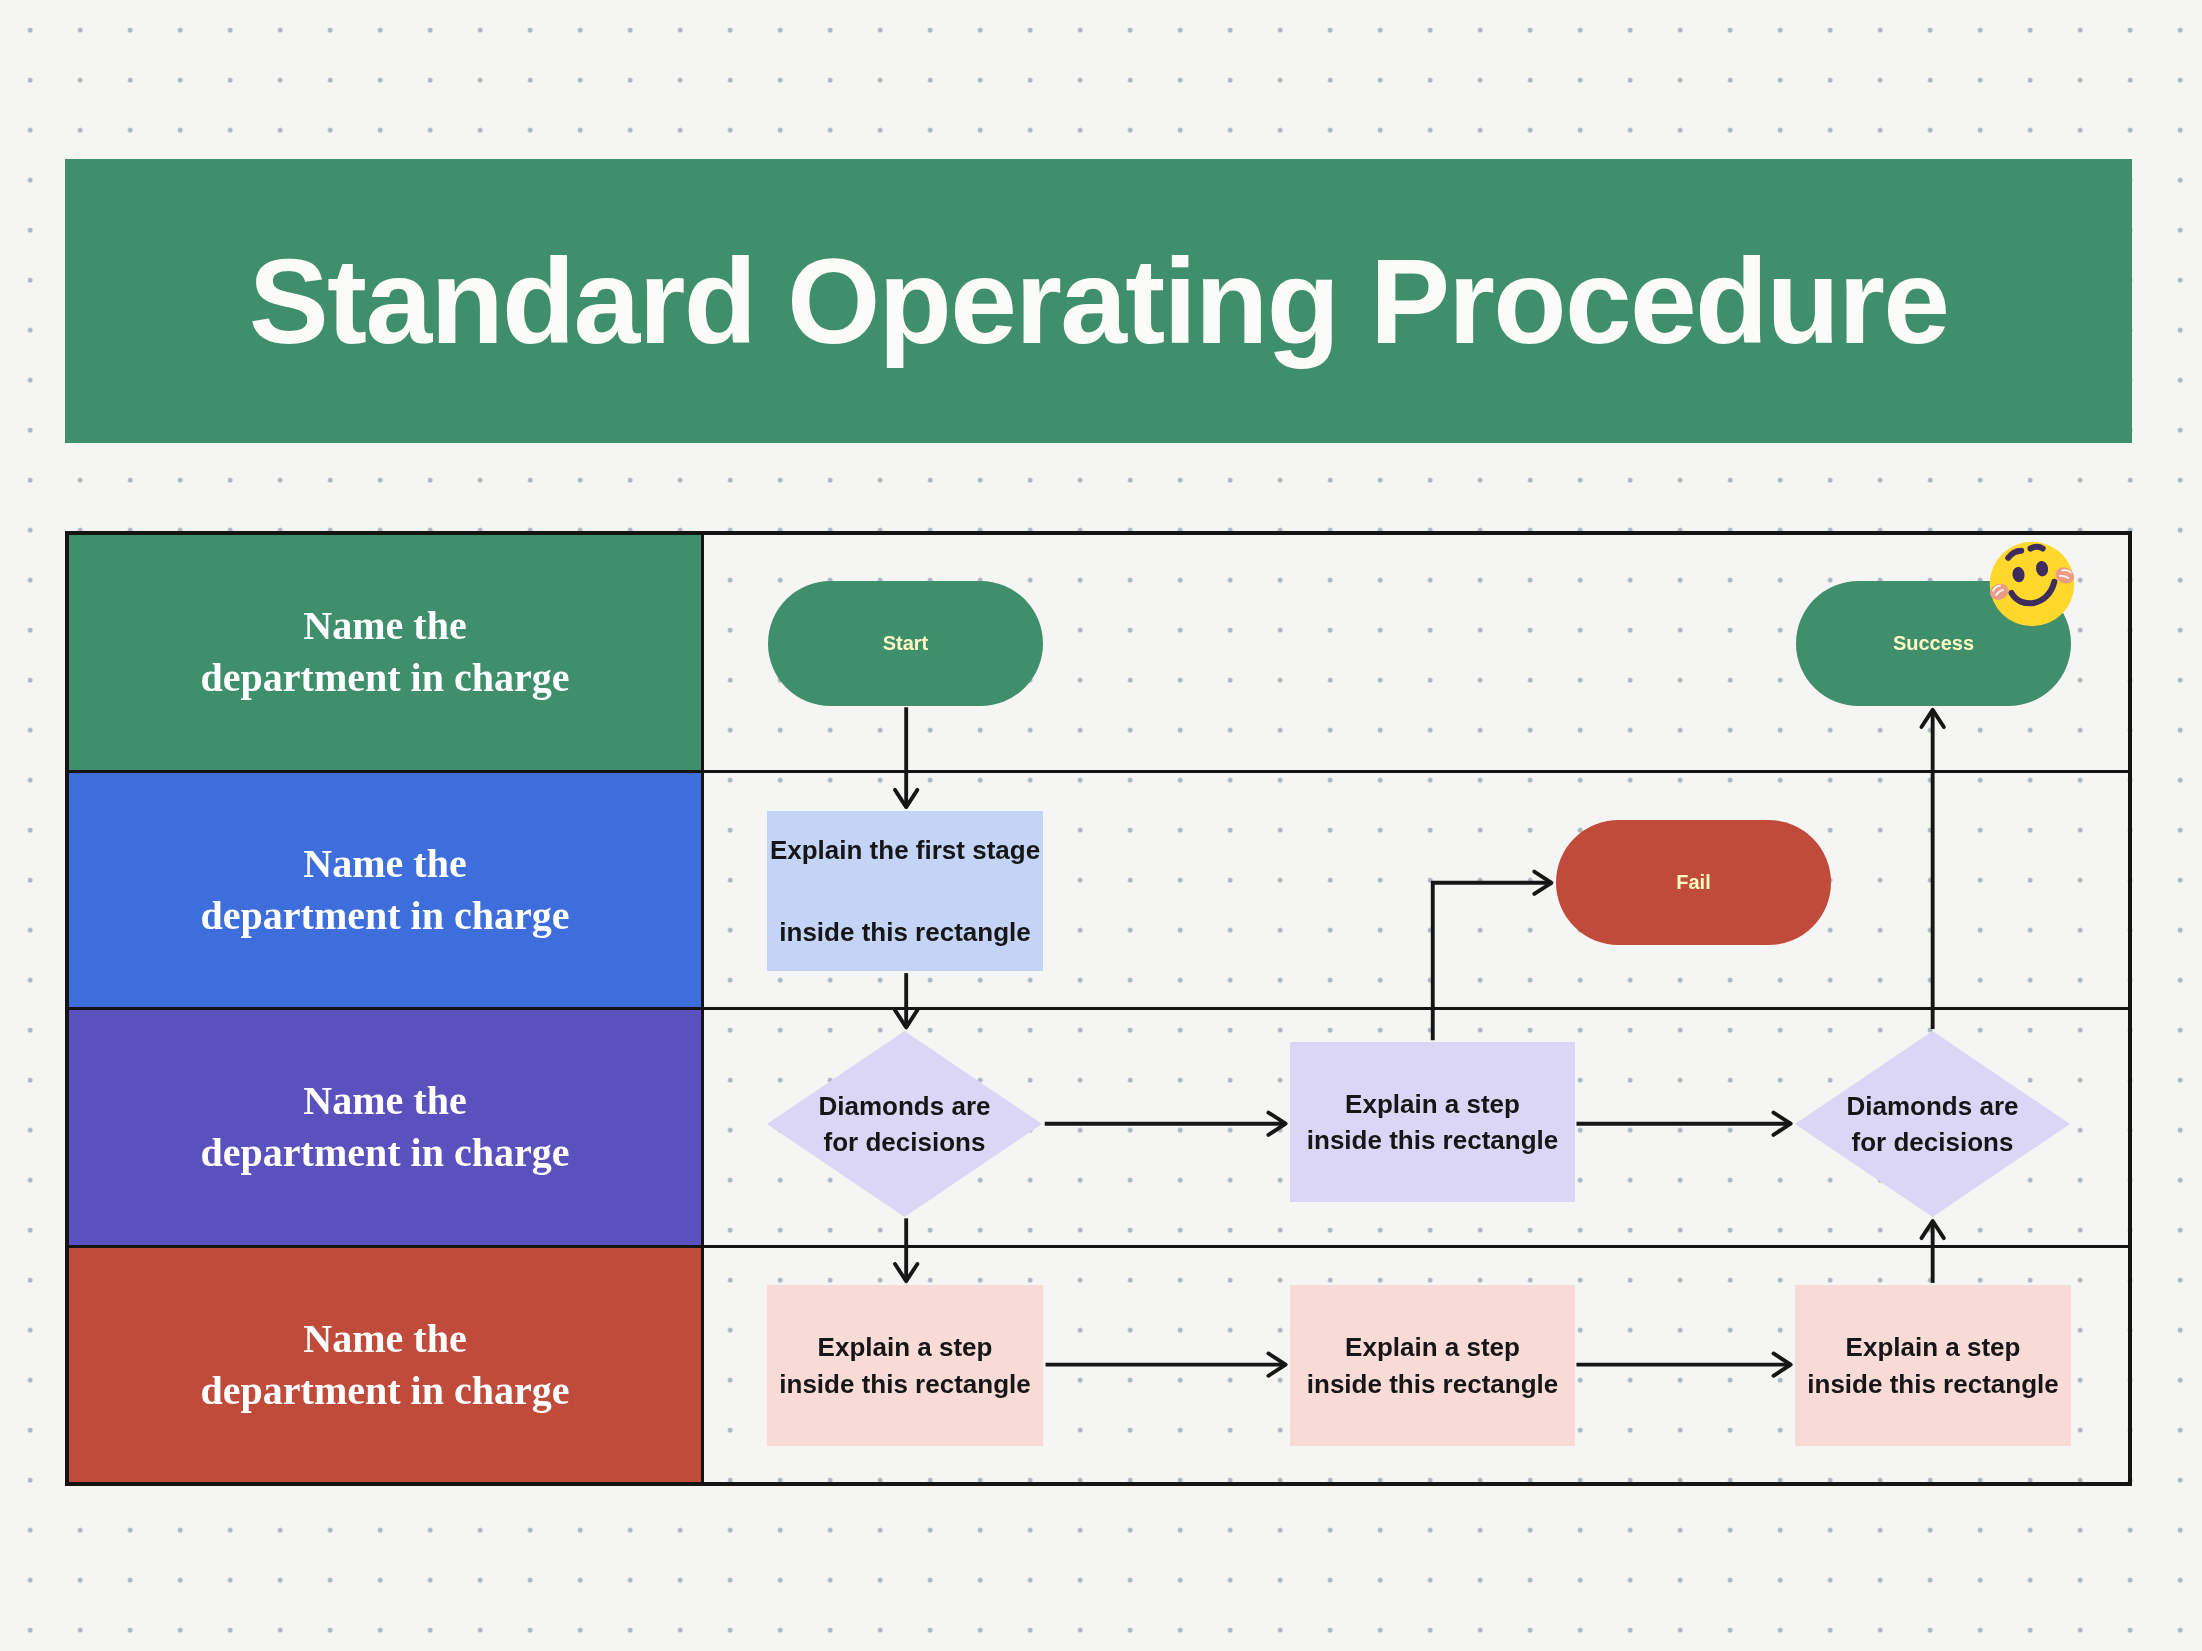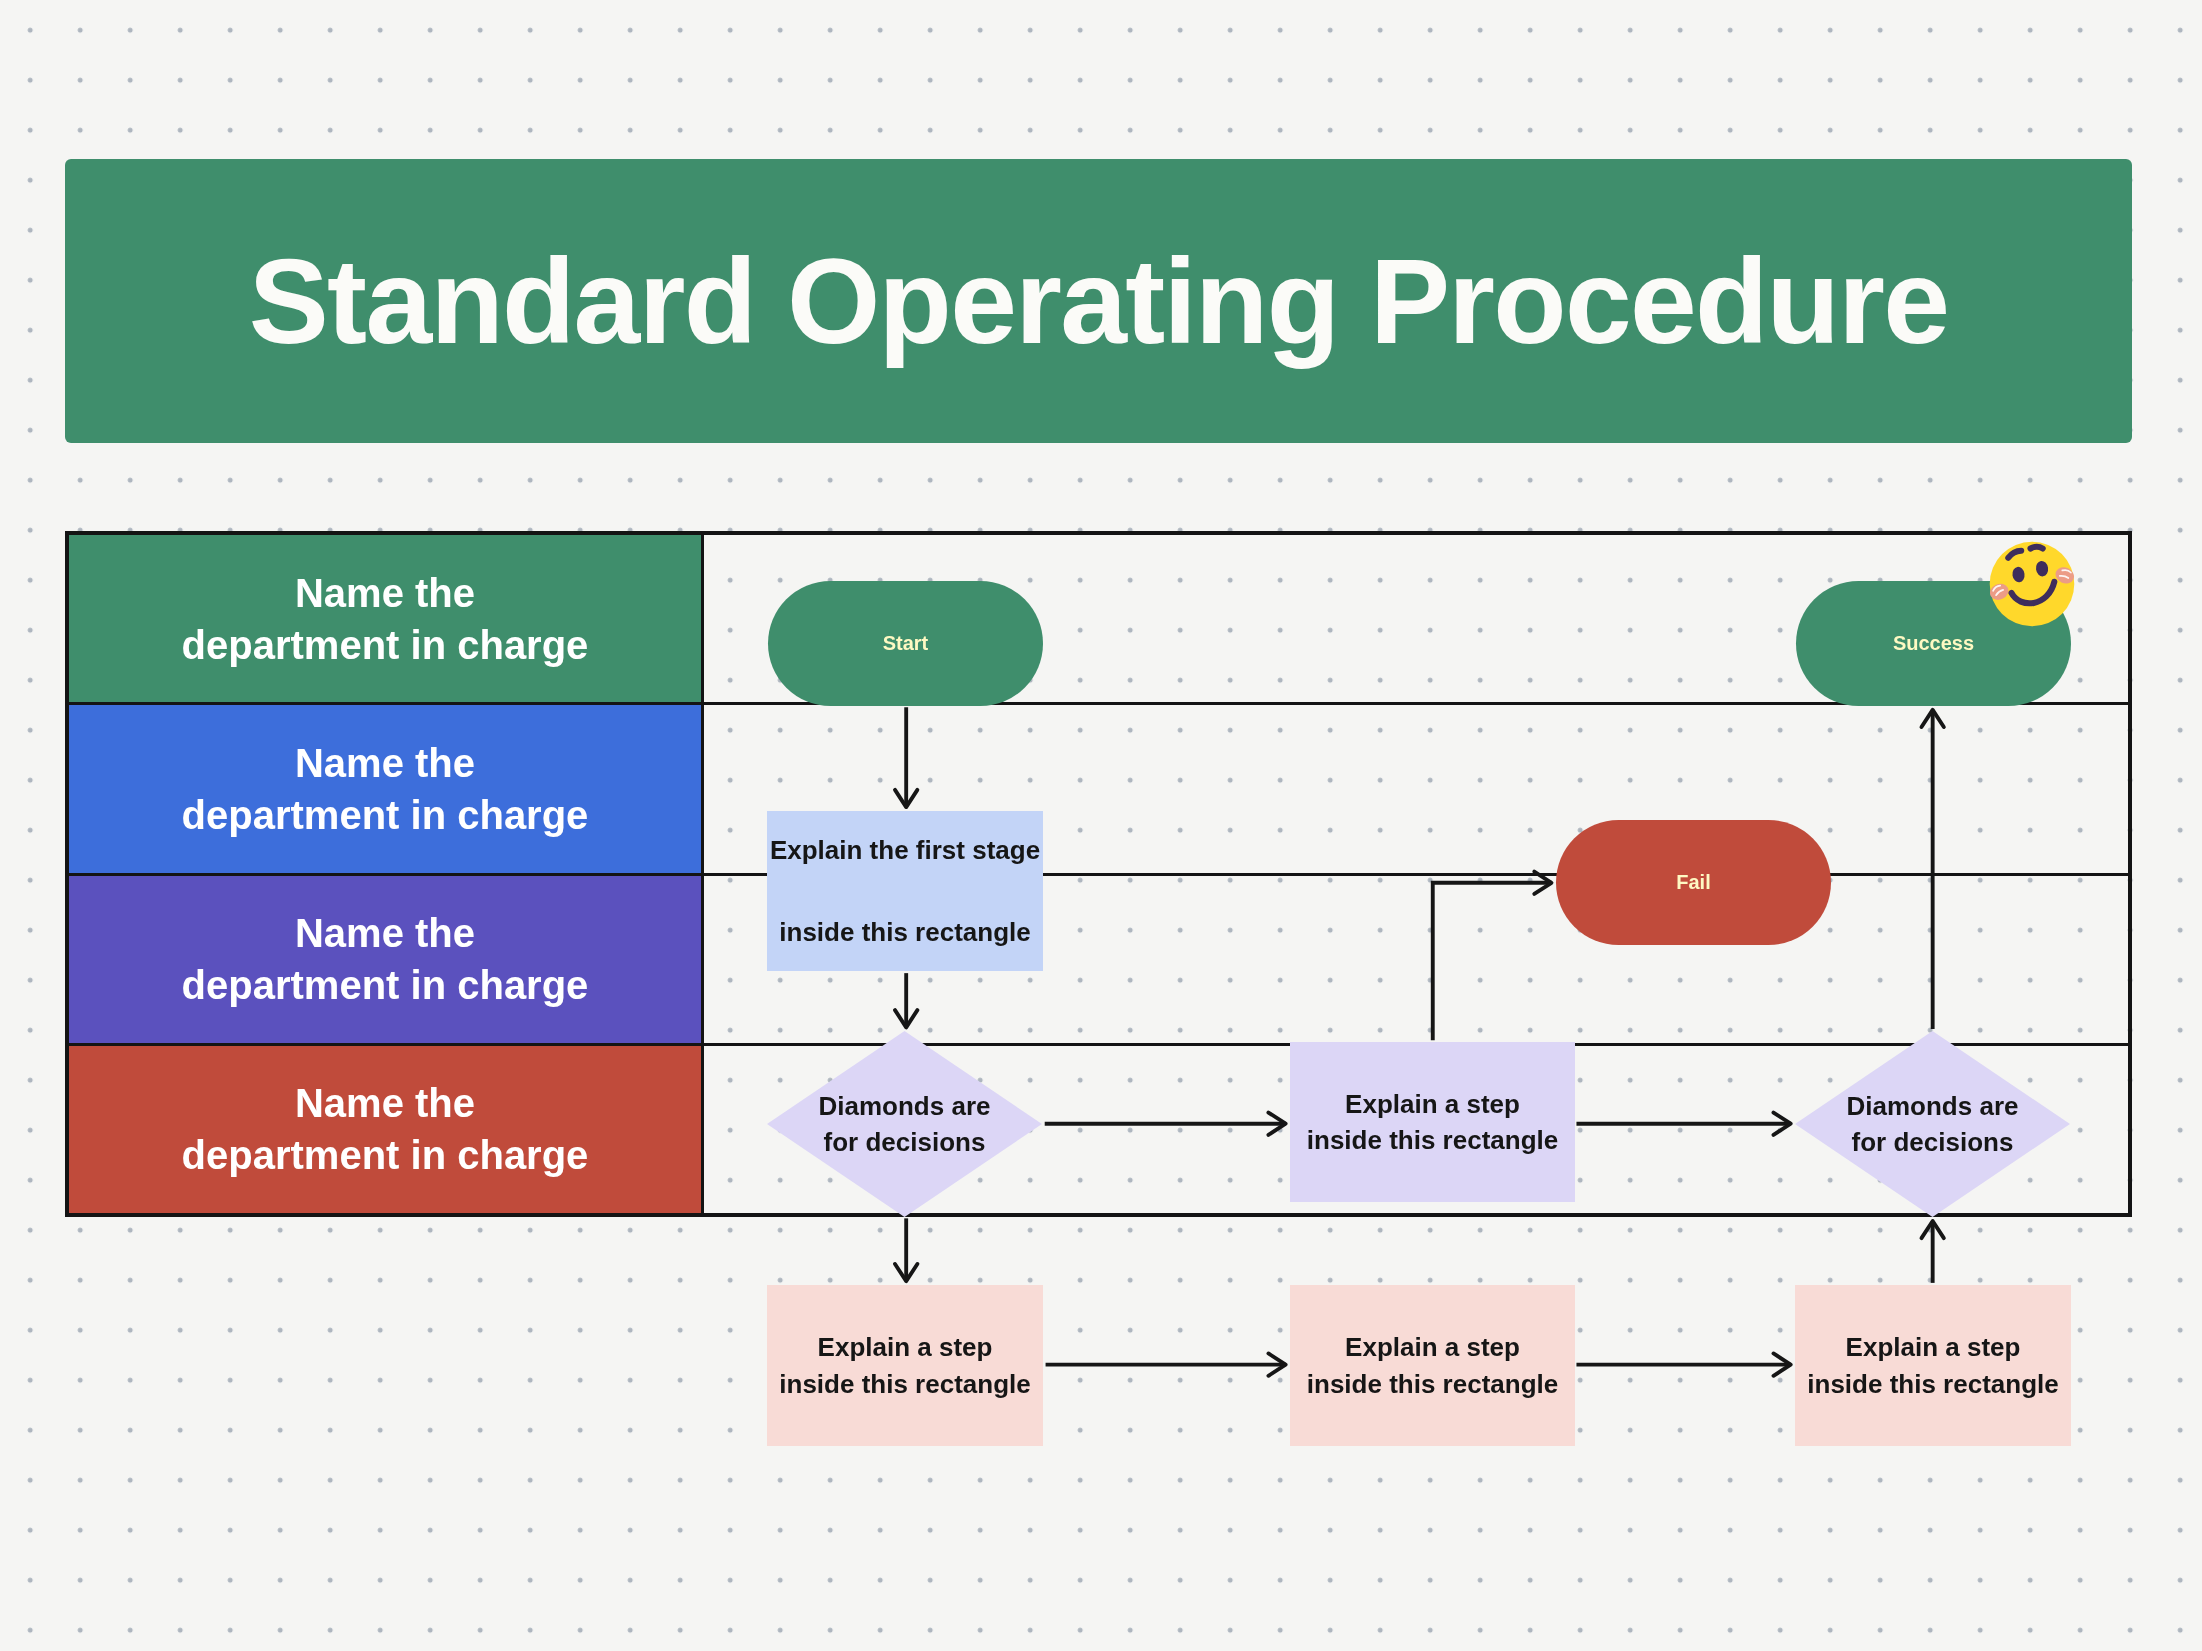--- a/index.html
+++ b/index.html
@@ -19,23 +19,23 @@
   .banner{
     position:absolute;left:65px;top:159px;width:2067px;height:284px;
     display:flex;align-items:center;justify-content:center;
   }
   .banner h1{
     margin:0;color:#FBFBF8;font-size:120px;font-weight:700;letter-spacing:-1.7px;
     white-space:nowrap;
   }
   
   .table{
-    position:absolute;left:65px;top:531px;width:2067px;height:686px;
+    position:absolute;left:65px;top:531px;width:2067px;height:955px;
     border:4.3px solid #141414;box-sizing:border-box;
-    display:flex;flex-direction:column;
+    display:flex;flex-direction:column;font-family:Liberation Serif, serif;
   }
   .lane{flex:1 1 0;display:flex;border-top:3.4px solid #141414;}
   .lane:first-child{border-top:none;}
   .lane-label{
     width:632px;flex:0 0 632px;border-right:3.4px solid #141414;
     display:flex;flex-direction:column;align-items:center;justify-content:center;
     color:#FFFFFF;font-size:40px;font-weight:700;line-height:1.3;text-align:center;
   }
   .lane-flow{flex:1 1 auto;}
   
@@ -56,21 +56,21 @@
   .node-p3      {left:1795px;top:1285px;width:276px;height:161px;}
   .arrows,.emoji{position:absolute;pointer-events:none;}
   .arrows{left:0;top:0;width:2203px;height:1652px;}
   .emoji{left:1988px;top:540px;width:88px;height:88px;}
 </style>
 </head>
 <body>
 
 <div class="canvas">
 
-  <header class="banner" style="background-color: rgb(63, 142, 108); border-radius: 6px;">
+  <header class="banner" style="background-color: rgb(63, 142, 108);">
     <h1>Standard Operating Procedure</h1>
   </header>
 
   <div class="table">
     <div class="lane">
       <div class="lane-label" style="background-color: rgb(63, 142, 108);">
         <div>Name the</div>
         <div>department in charge</div>
       </div>
       <div class="lane-flow"></div>

